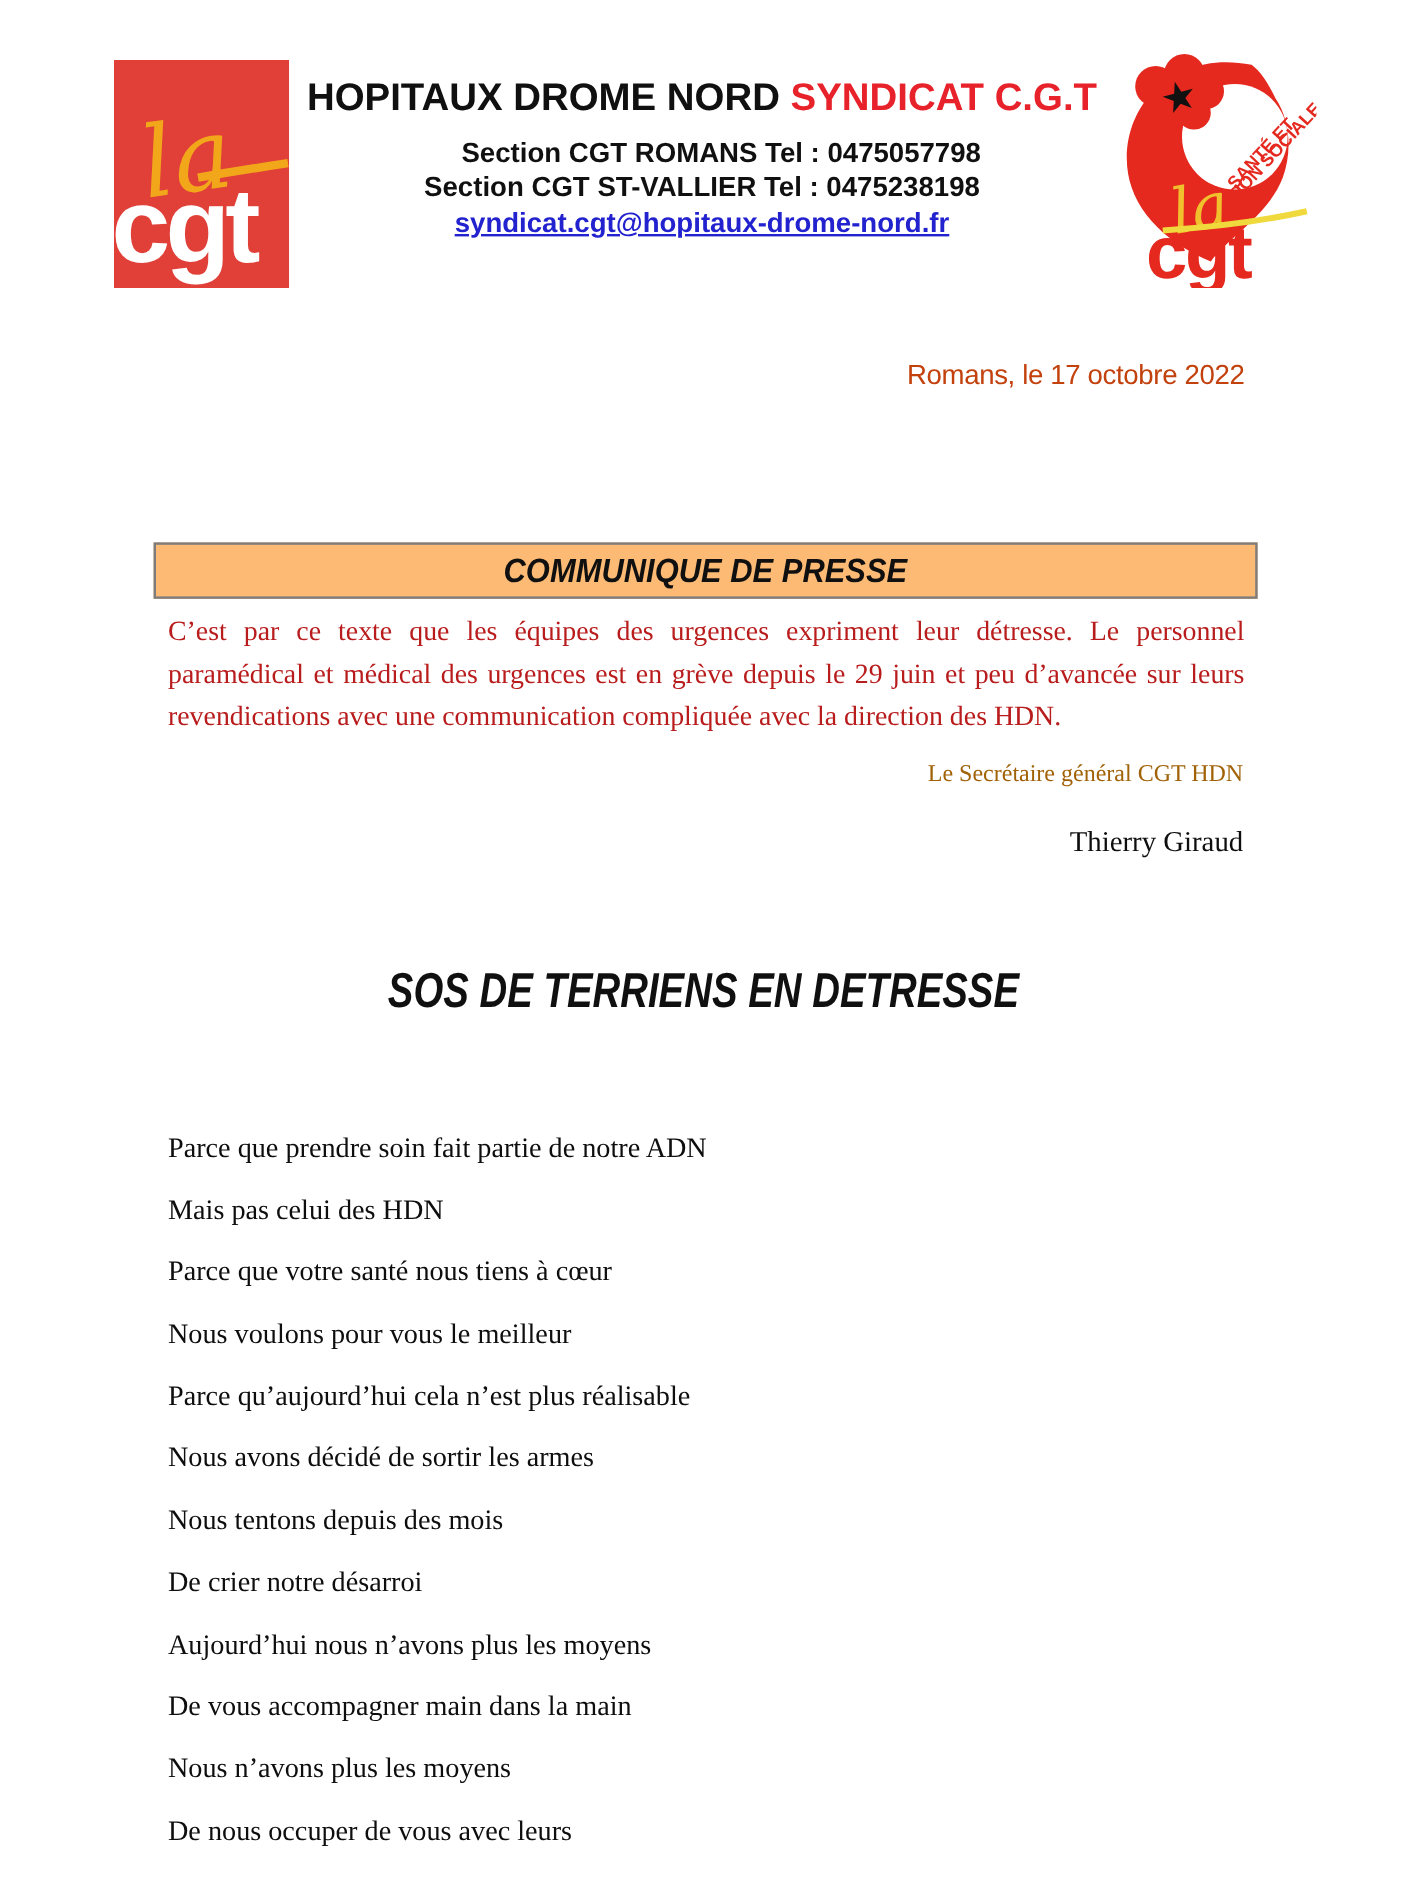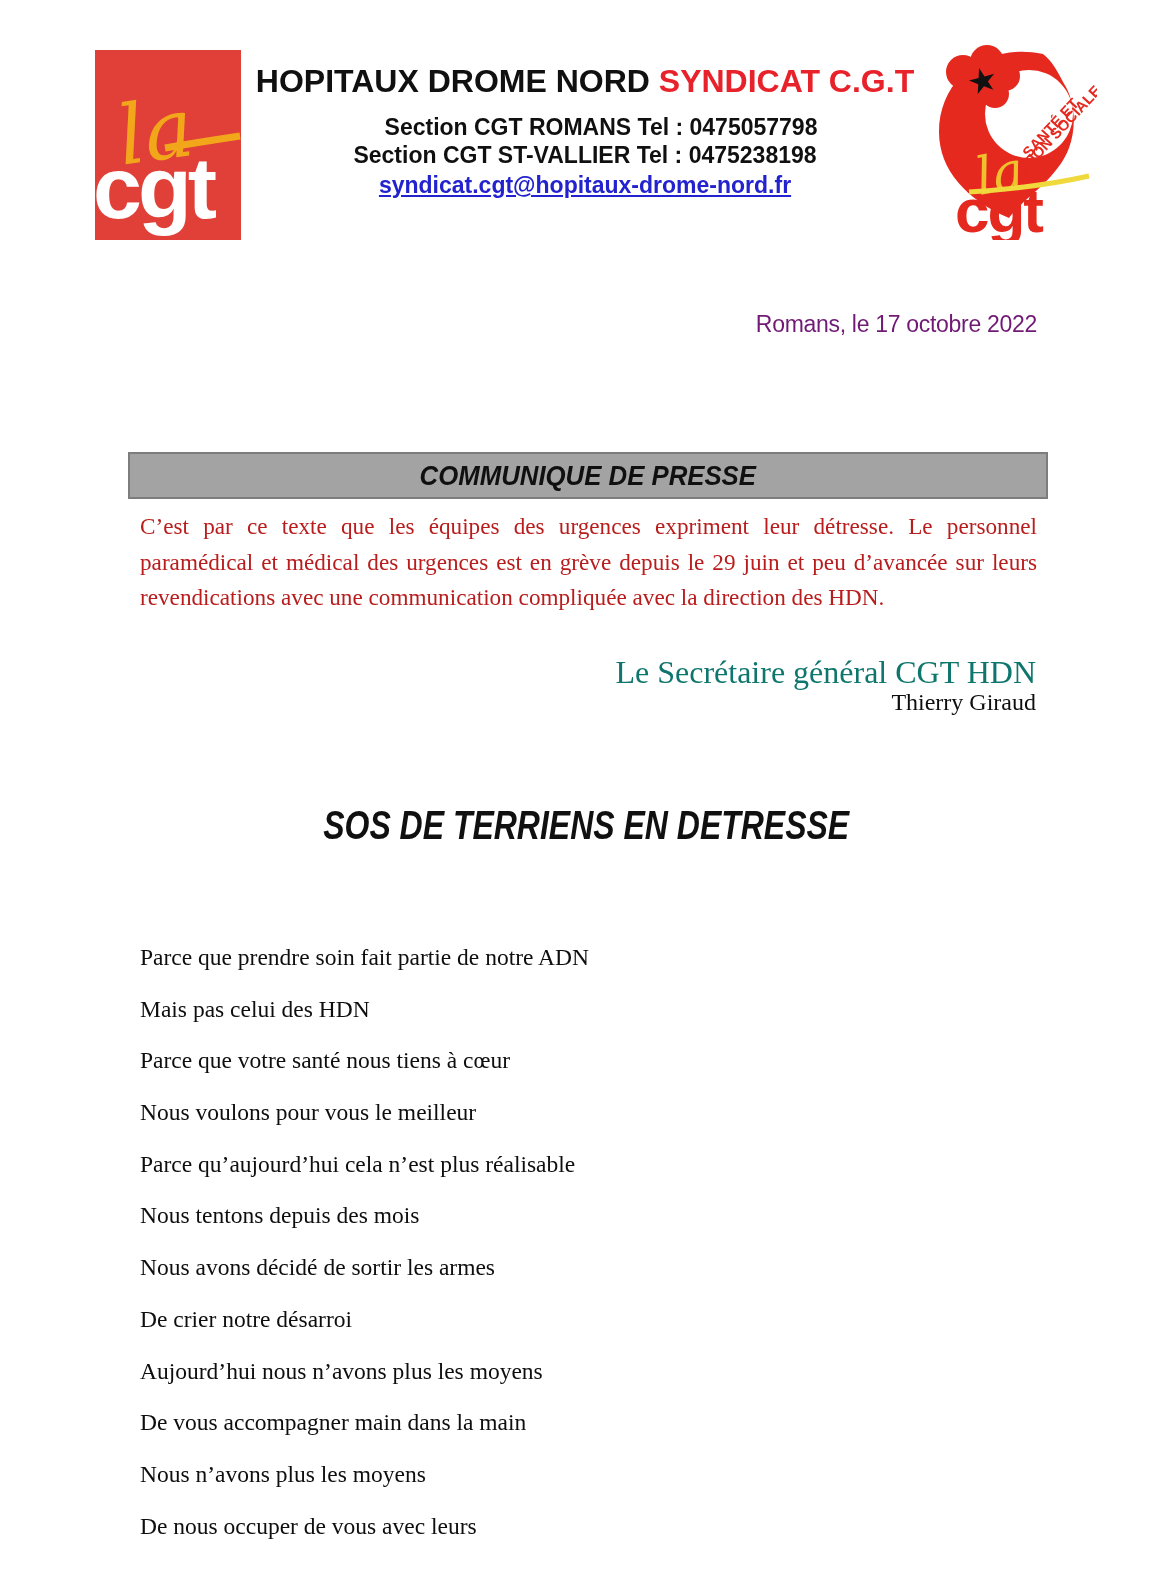--- a/index.html
+++ b/index.html
@@ -20,43 +20,43 @@
   }
   .doc-title{position:absolute;left:0;top:60px;width:740px;height:42px;line-height:42px;
     font-size:32px;letter-spacing:0px;white-space:nowrap;color:#101010;}
   .doc-title .red{color:#e8222a;}
   .hdr-line1{position:absolute;left:16px;top:113px;width:740px;height:28px;line-height:28px;font-size:23px;color:#101010;}
   .hdr-line2{position:absolute;left:0;top:141px;width:740px;height:28px;line-height:28px;font-size:23px;color:#101010;}
   .hdr-mail{position:absolute;left:0;top:170px;width:740px;height:30px;line-height:30px;font-size:23px;}
   .hdr-mail a{color:#2222ce;text-decoration:underline;font-weight:bold;}
   
   .date-line{
-    position:absolute;right:133px;top:308px;height:32px;line-height:32px;
-    font-family:"Liberation Sans", sans-serif;font-size:23px;color:#701a75;
+    position:absolute;right:133px;top:296px;height:32px;line-height:32px;
+    font-family:"Liberation Sans", sans-serif;font-size:23px;color:#c2410c;
     letter-spacing:-0.3px;
   }
   
   .pr-box{
     position:absolute;left:128px;top:452px;width:916px;height:43px;
     border:2px solid #7d7d7d;
     display:flex;align-items:center;justify-content:center;
-    background:#a3a3a3;
+    background:#fdba74;
   }
   .pr-box-title{
     font-family:"Liberation Sans", sans-serif;font-weight:bold;font-style:italic;
     font-size:28px;color:#101010;
     display:inline-block;transform:scaleX(0.92);transform-origin:center;
     white-space:nowrap;
   }
   
   .paragraph{position:absolute;left:140px;top:509px;width:897px;font-size:23.2px;line-height:35.5px;color:#b91c1c;}
   .pline{text-align:justify;text-align-last:justify;}
   .pline.last{text-align:left;text-align-last:left;}
   
-  .sig-role{position:absolute;right:134px;top:656px;height:32px;line-height:32px;font-size:32px;color:#0f766e;white-space:nowrap;}
+  .sig-role{position:absolute;right:134px;top:629px;height:32px;line-height:32px;font-size:20px;color:#a16207;white-space:nowrap;}
   .sig-name{position:absolute;right:134px;top:686px;height:32px;line-height:32px;font-size:24px;color:#0e0e0e;white-space:nowrap;}
   
   .poem-title-wrap{position:absolute;left:128px;top:801px;width:916px;height:48px;
     display:flex;align-items:center;justify-content:center;}
   .poem-title{
     font-family:"Liberation Sans", sans-serif;font-weight:bold;font-style:italic;
     font-size:41px;color:#101010;white-space:nowrap;
     display:inline-block;transform:scaleX(0.78);transform-origin:center;
   }
   .poem{position:absolute;left:140px;top:932px;width:900px;}
@@ -136,22 +136,22 @@
   <div class="poem-title-wrap">
     <span class="poem-title">SOS DE TERRIENS EN DETRESSE</span>
   </div>
 
   <div class="poem">
     <div class="poem-line">Parce que prendre soin fait partie de notre ADN</div>
     <div class="poem-line">Mais pas celui des HDN</div>
     <div class="poem-line">Parce que votre santé nous tiens à cœur</div>
     <div class="poem-line">Nous voulons pour vous le meilleur</div>
     <div class="poem-line">Parce qu’aujourd’hui cela n’est plus réalisable</div>
+    <div class="poem-line">Nous avons décidé de sortir les armes</div>
     <div class="poem-line">Nous tentons depuis des mois</div>
-    <div class="poem-line">Nous avons décidé de sortir les armes</div>
     <div class="poem-line">De crier notre désarroi</div>
     <div class="poem-line">Aujourd’hui nous n’avons plus les moyens</div>
     <div class="poem-line">De vous accompagner main dans la main</div>
     <div class="poem-line">Nous n’avons plus les moyens</div>
     <div class="poem-line">De nous occuper de vous avec leurs</div>
   </div>
 
 </div>
 
 </body></html>

